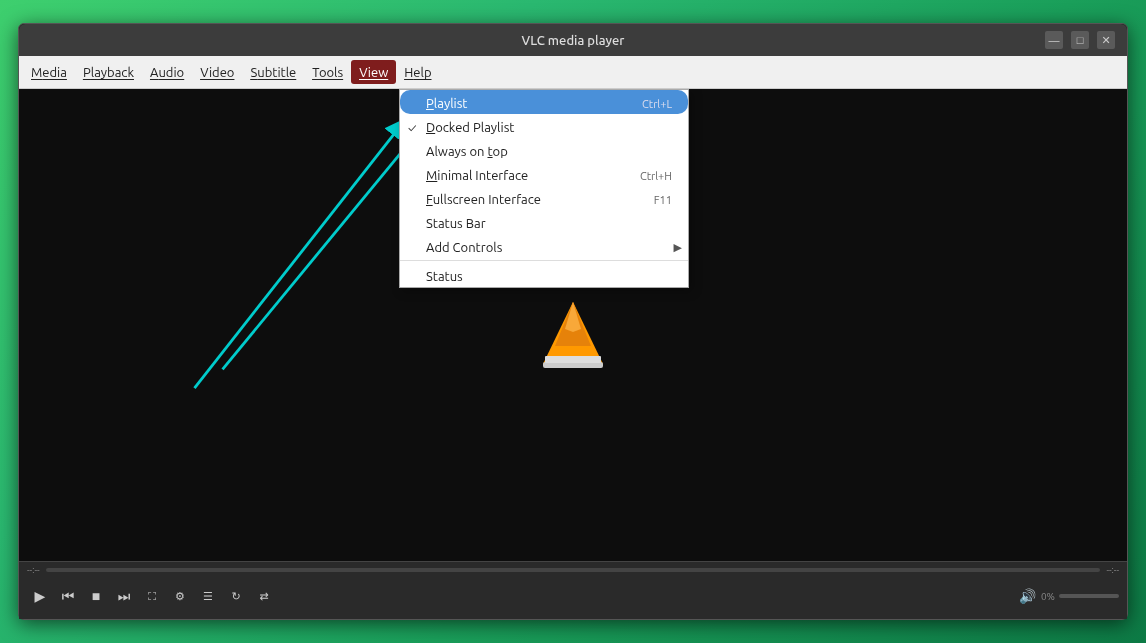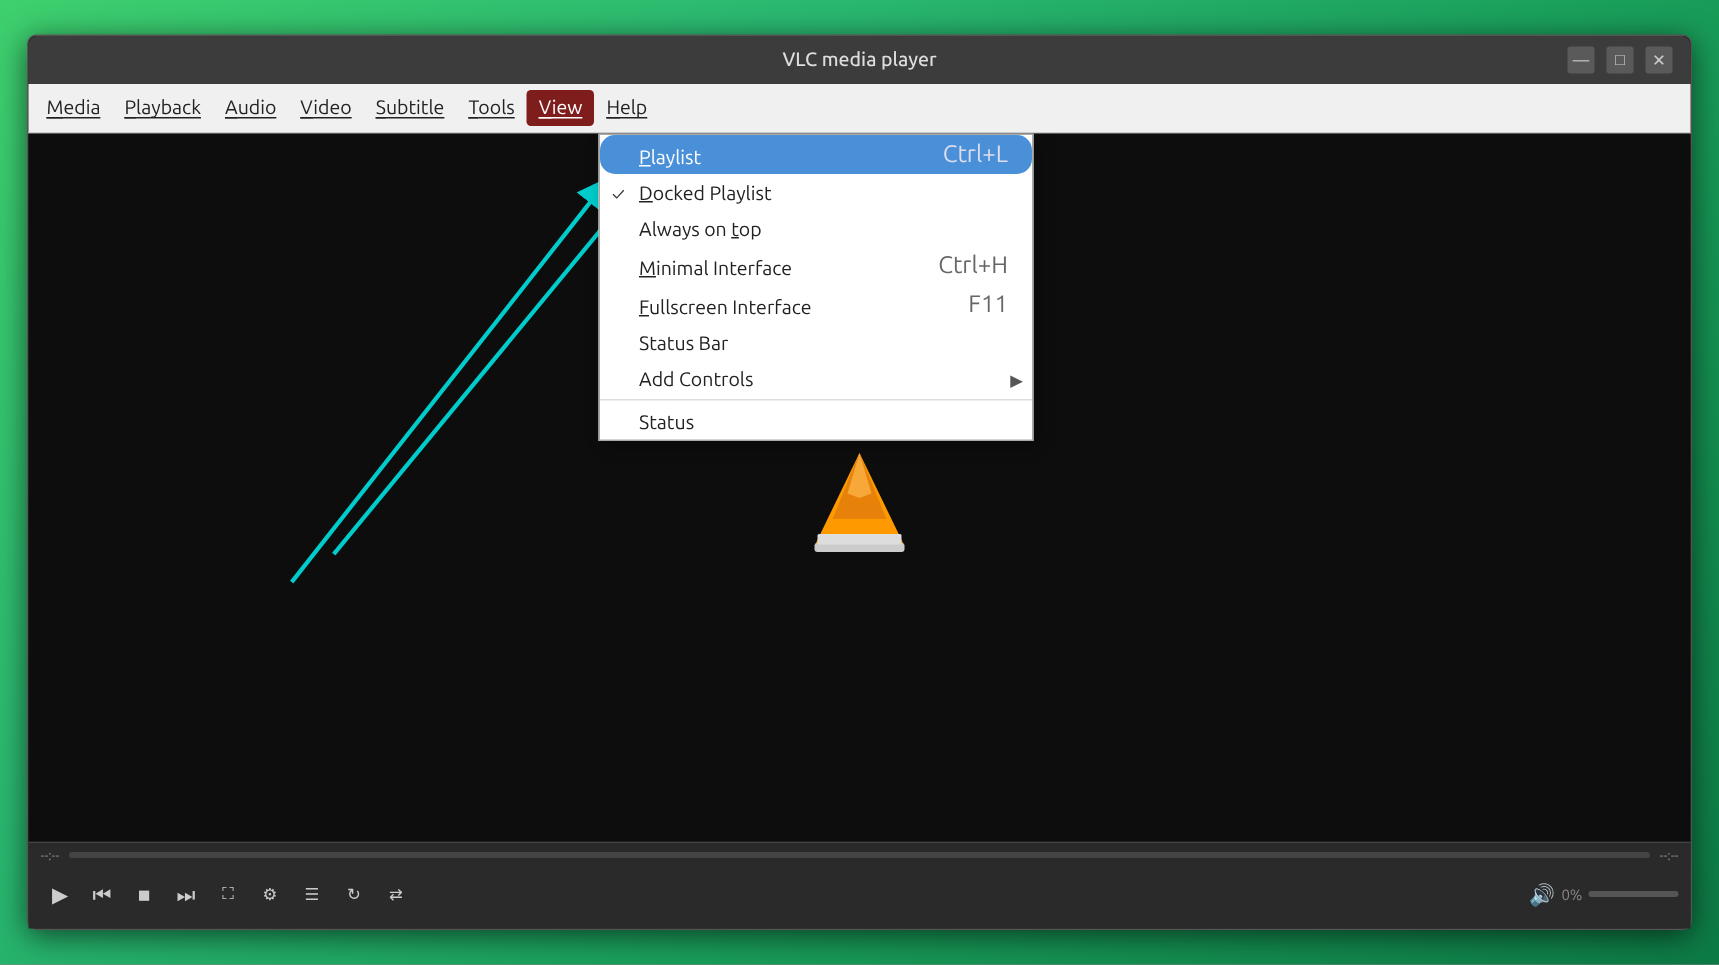--- a/index.html
+++ b/index.html
@@ -135,21 +135,21 @@
       width: 18px;
       font-size: 12px;
       color: #333;
       flex-shrink: 0;
     }
     .dropdown-item.highlighted .check { color: white; }
     .dropdown-item .label {
       flex: 1;
     }
     .dropdown-item .shortcut {
-      font-size: 16px;
+      font-size: 11px;
       color: #666;
       margin-left: 20px;
     }
     .dropdown-item.highlighted .shortcut { color: #dde; }
     .dropdown-item .arrow {
       font-size: 11px;
       color: #555;
       position: absolute;
       right: 6px;
     }

